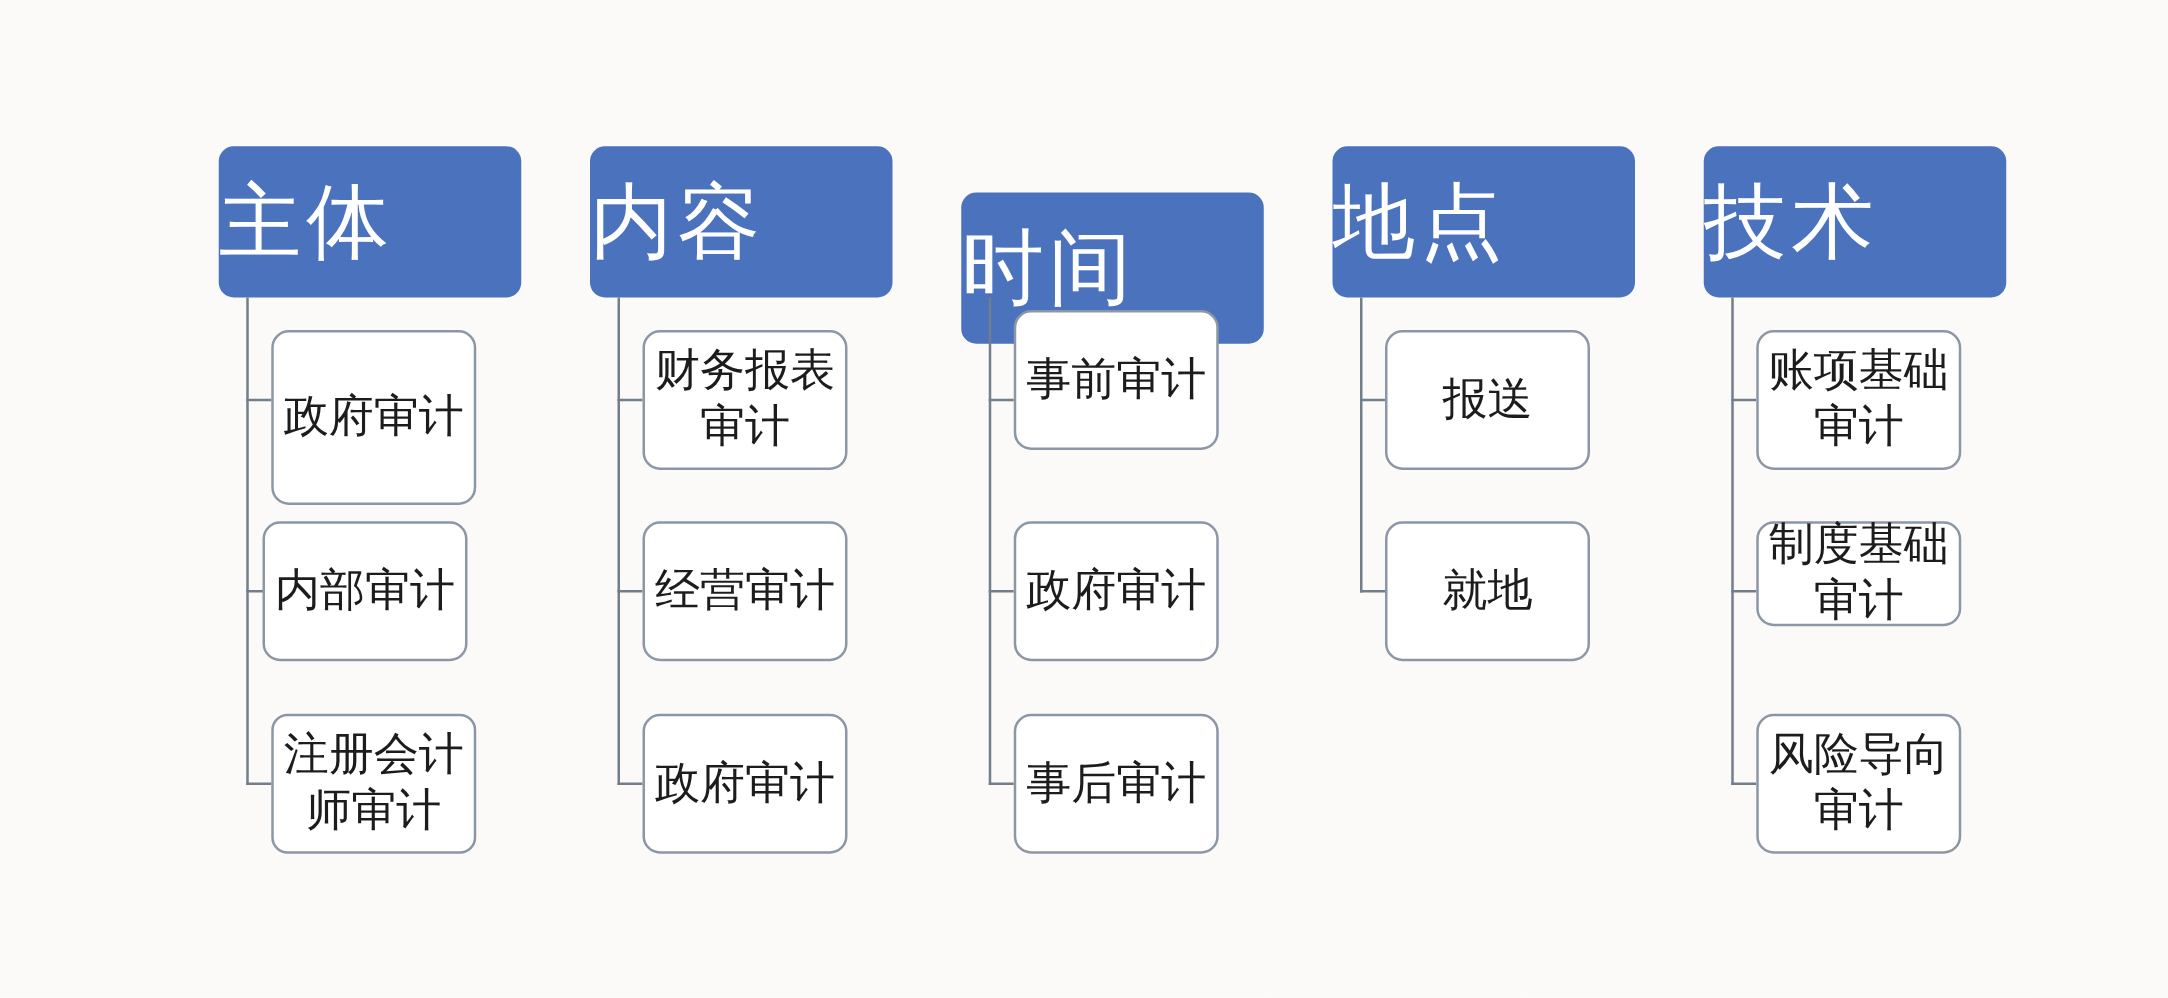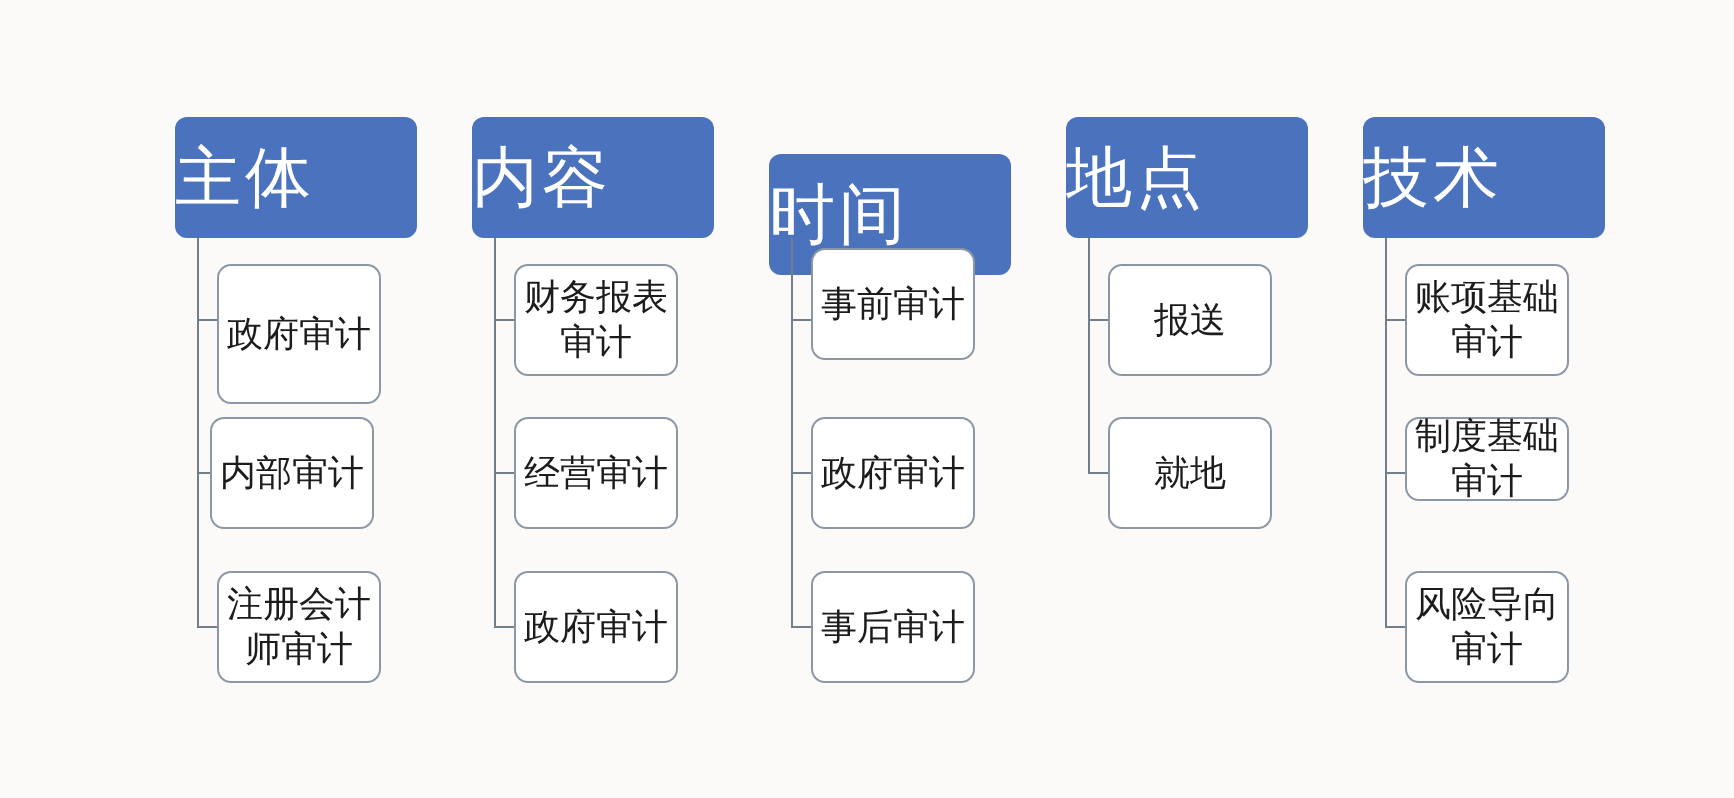--- a/index.html
+++ b/index.html
@@ -61,21 +61,21 @@
 
 <div id="canvas" style="--bg: #fbfaf8; --header-bg: #4a72bd; --header-text: #ffffff; --box-bg: #ffffff; --box-border: #8c97a6; --line: #737e8b; --text: #1c1c1c;">
     <div class="column">
       <div class="header-box" style="left: 175px;">主体</div>
       <div class="trunk-line" style="left: 197px; top: 238px; height: 390px;"></div>
       <div class="stub-line" style="left: 197px; top: 319px; width: 20px;"></div>
       <div class="child-box" style="left: 217px; top: 264px; height: 140px;">政府审计</div>
       <div class="stub-line" style="left: 197px; top: 472px; width: 20px;"></div>
       <div class="child-box" style="left: 210px; top: 417px; height: 112px;">内部审计</div>
       <div class="stub-line" style="left: 197px; top: 626px; width: 20px;"></div>
-      <div class="child-box" style="left: 217px; top: 571px; height: 112px;">注册会计师审计</div>
+      <div class="child-box" style="left: 217px; top: 571px; height: 112px; border-radius: 13px;">注册会计师审计</div>
     </div>
     <div class="column">
       <div class="header-box" style="left: 472px;">内容</div>
       <div class="trunk-line" style="left: 494px; top: 238px; height: 390px;"></div>
       <div class="stub-line" style="left: 494px; top: 319px; width: 20px;"></div>
       <div class="child-box" style="left: 514px; top: 264px; height: 112px;">财务报表审计</div>
       <div class="stub-line" style="left: 494px; top: 472px; width: 20px;"></div>
       <div class="child-box" style="left: 514px; top: 417px; height: 112px;">经营审计</div>
       <div class="stub-line" style="left: 494px; top: 626px; width: 20px;"></div>
       <div class="child-box" style="left: 514px; top: 571px; height: 112px;">政府审计</div>

